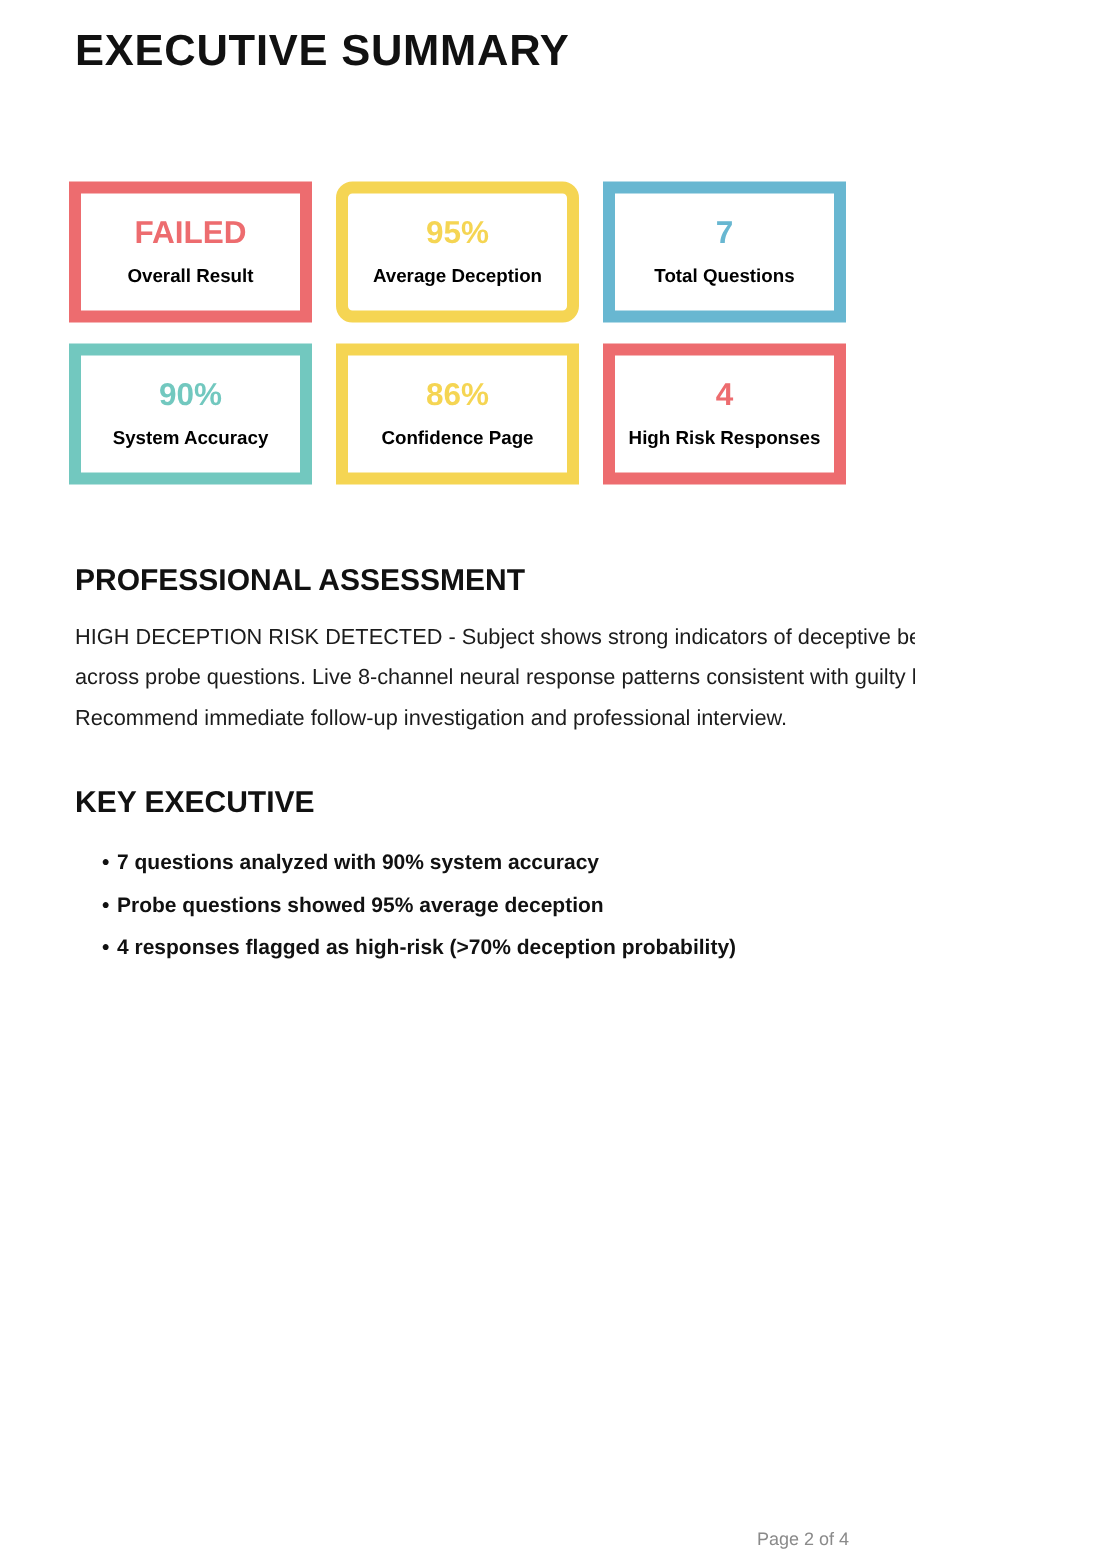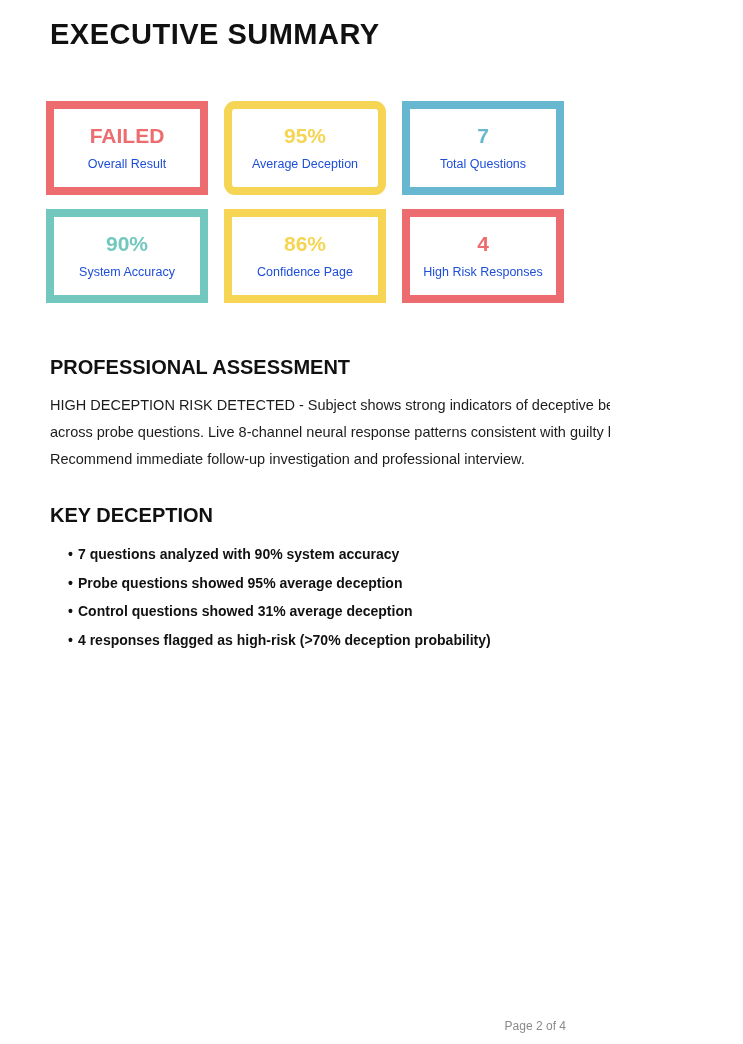--- a/index.html
+++ b/index.html
@@ -19,21 +19,21 @@
     padding: 18px 46px 0 46px;
   }
   .doc-title {
     margin: 0 0 0 4px;
     font-size: 29px;
     font-weight: bold;
     letter-spacing: 0.5px;
     color: #111111;
   }
   .cards-grid {
-    margin-top: 50px;
+    margin-top: 70px;
     display: grid;
     grid-template-columns: repeat(3, 1fr);
     column-gap: 16px;
     row-gap: 14px;
   }
   .stat-card {
     box-sizing: border-box;
     height: 94px;
     border: 8px solid #cccccc;
     background: #ffffff;
@@ -44,22 +44,22 @@
     text-align: center;
   }
   .stat-value {
     font-size: 21px;
     font-weight: bold;
     line-height: 1;
   }
   .stat-label {
     margin-top: 11px;
     font-size: 12.5px;
-    font-weight: normal;
-    color: #1d4ed8;
+    font-weight: bold;
+    color: #000000;
   }
   .section-heading {
     margin: 0 0 0 4px;
     font-size: 20px;
     font-weight: bold;
     color: #111111;
   }
   .assessment-heading { margin-top: 53px; }
   .assessment-body {
     margin: 13px 0 0 4px;
@@ -132,23 +132,22 @@
     <div class="stat-card" style="border-color: rgb(237, 108, 111);">
       <div class="stat-value" style="color: rgb(237, 108, 111);">4</div>
       <div class="stat-label">High Risk Responses</div>
     </div>
 
   </div>
 
   <h2 class="section-heading assessment-heading">PROFESSIONAL ASSESSMENT</h2>
   <p class="assessment-body">HIGH DECEPTION RISK DETECTED - Subject shows strong indicators of deceptive behavior across probe questions. Live 8-channel neural response patterns consistent with guilty knowledge. Recommend immediate follow-up investigation and professional interview.</p>
 
-  <h2 class="section-heading findings-heading">KEY DECEPTION</h2>
+  <h2 class="section-heading findings-heading">KEY EXECUTIVE</h2>
   <ul class="findings-list">
     <li><span class="bullet-marker">•</span><span>7 questions analyzed with 90% system accuracy</span></li>
     <li><span class="bullet-marker">•</span><span>Probe questions showed 95% average deception</span></li>
-    <li><span class="bullet-marker">•</span><span>Control questions showed 31% average deception</span></li>
     <li><span class="bullet-marker">•</span><span>4 responses flagged as high-risk (&gt;70% deception probability)</span></li>
   </ul>
 
   <div class="page-footer">Page 2 of 4</div>
 
 </div>
 
 </body></html>

